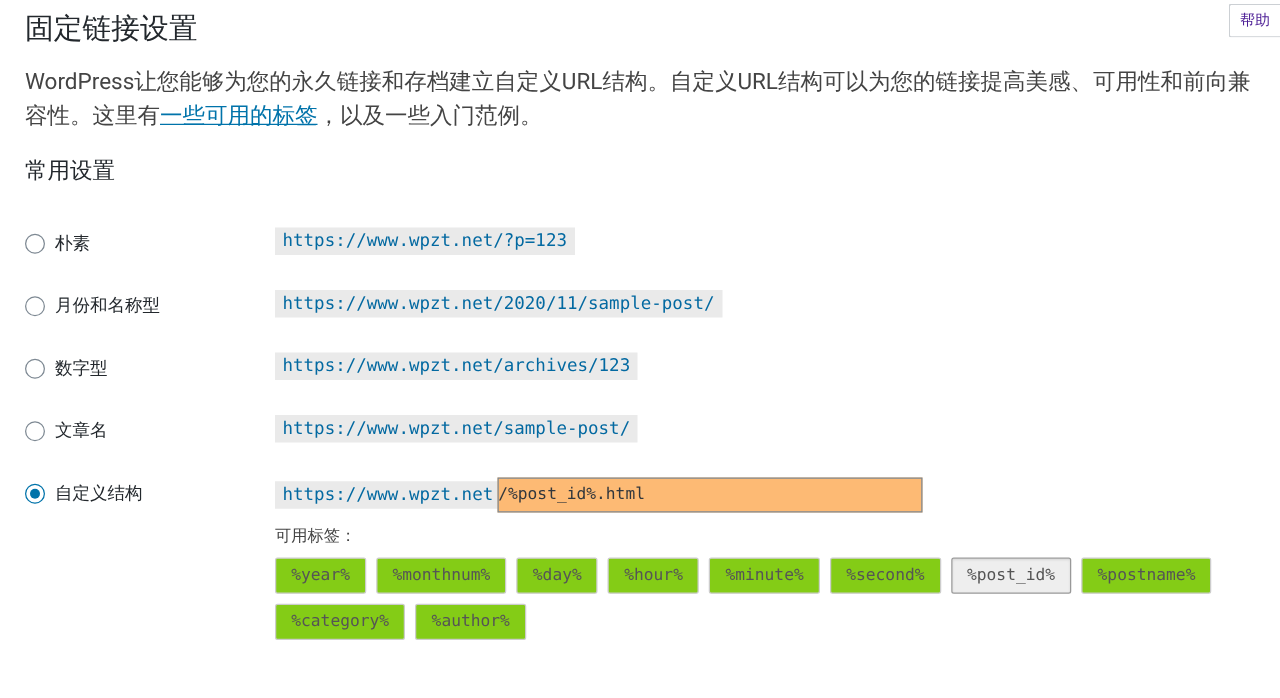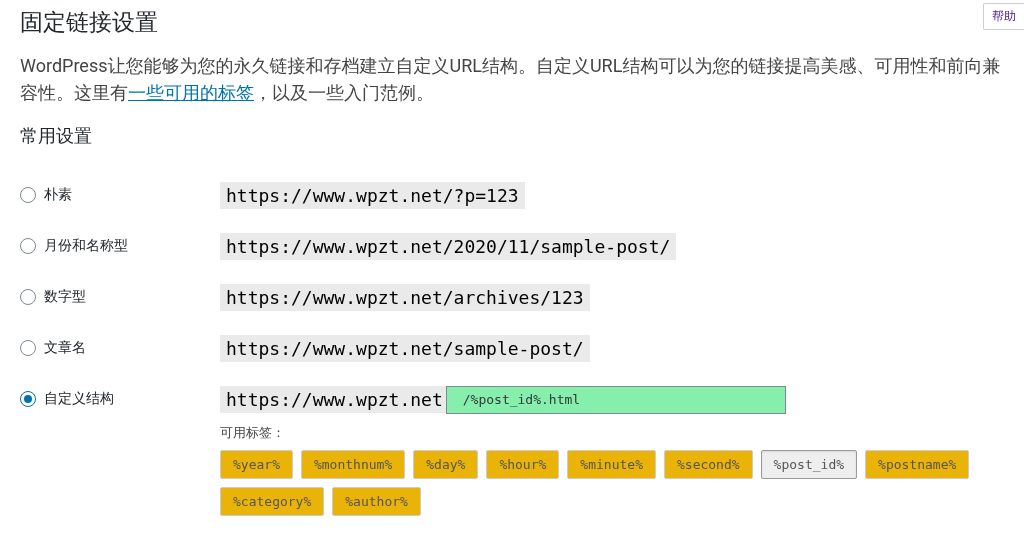--- a/index.html
+++ b/index.html
@@ -93,55 +93,55 @@
       position: absolute;
       width: 8px;
       height: 8px;
       background: #0073aa;
       border-radius: 50%;
       top: 3px;
       left: 3px;
     }
     code {
       font-family: Consolas, Monaco, monospace;
-      font-size: 18px;
+      font-size: 14px;
       background: #eaeaea;
       padding: 3px 6px;
-      color: #000000;
+      color: #0369a1;
       display: inline-block;
     }
     .custom-row code {
       vertical-align: middle;
     }
     input[type="text"] {
       font-family: Consolas, Monaco, monospace;
       font-size: 13px;
-      padding: 4px 16px;
+      padding: 4px 0;
       border: 1px solid #7e8993;
-      background: #86efac;
+      background: #fdba74;
       color: #32373c;
       width: 340px;
       height: 28px;
       vertical-align: middle;
       margin-left: -3px;
     }
     .tags-label {
       margin: 10px 0 8px 0;
       font-size: 13px;
       color: #444;
     }
     .tag-buttons {
       display: flex;
       flex-wrap: wrap;
       gap: 8px;
     }
     .tag-btn {
       font-family: Consolas, Monaco, monospace;
       font-size: 13px;
-      background: #eab308;
+      background: #84cc16;
       border: 1px solid #ccc;
       color: #555;
       padding: 6px 12px;
       cursor: pointer;
       border-radius: 2px;
     }
     .tag-btn.active {
       background: #eee;
       border-color: #999;
       box-shadow: inset 0 1px 2px rgba(0,0,0,0.1);

